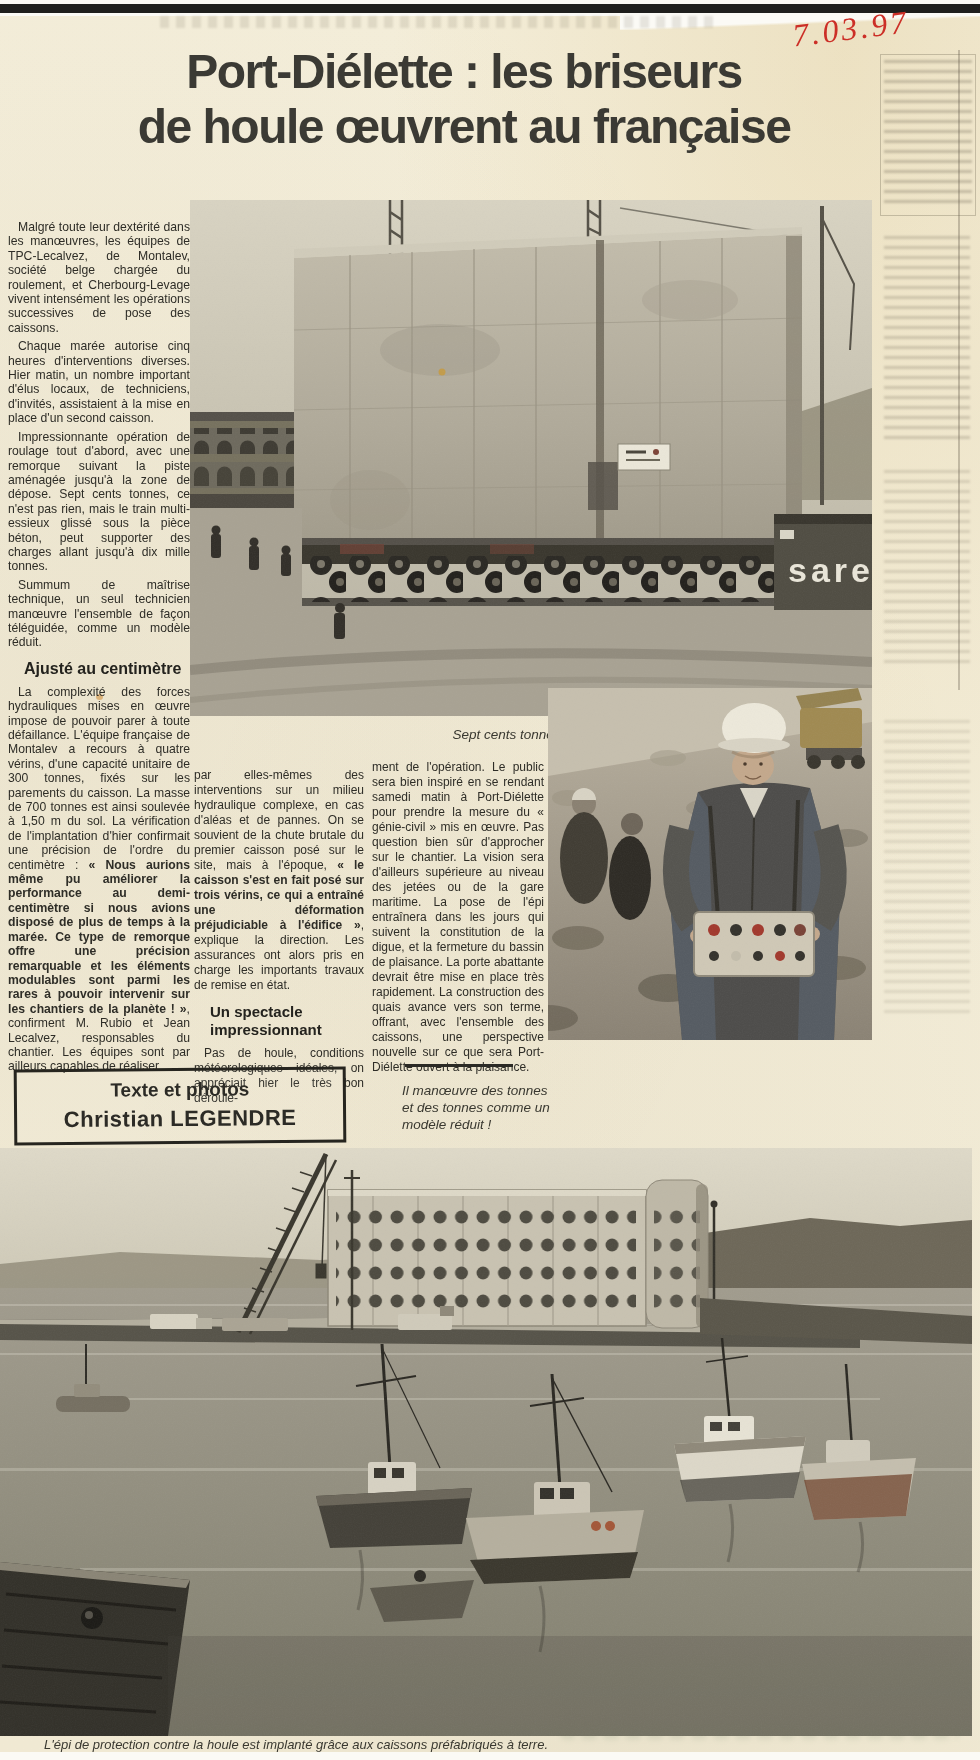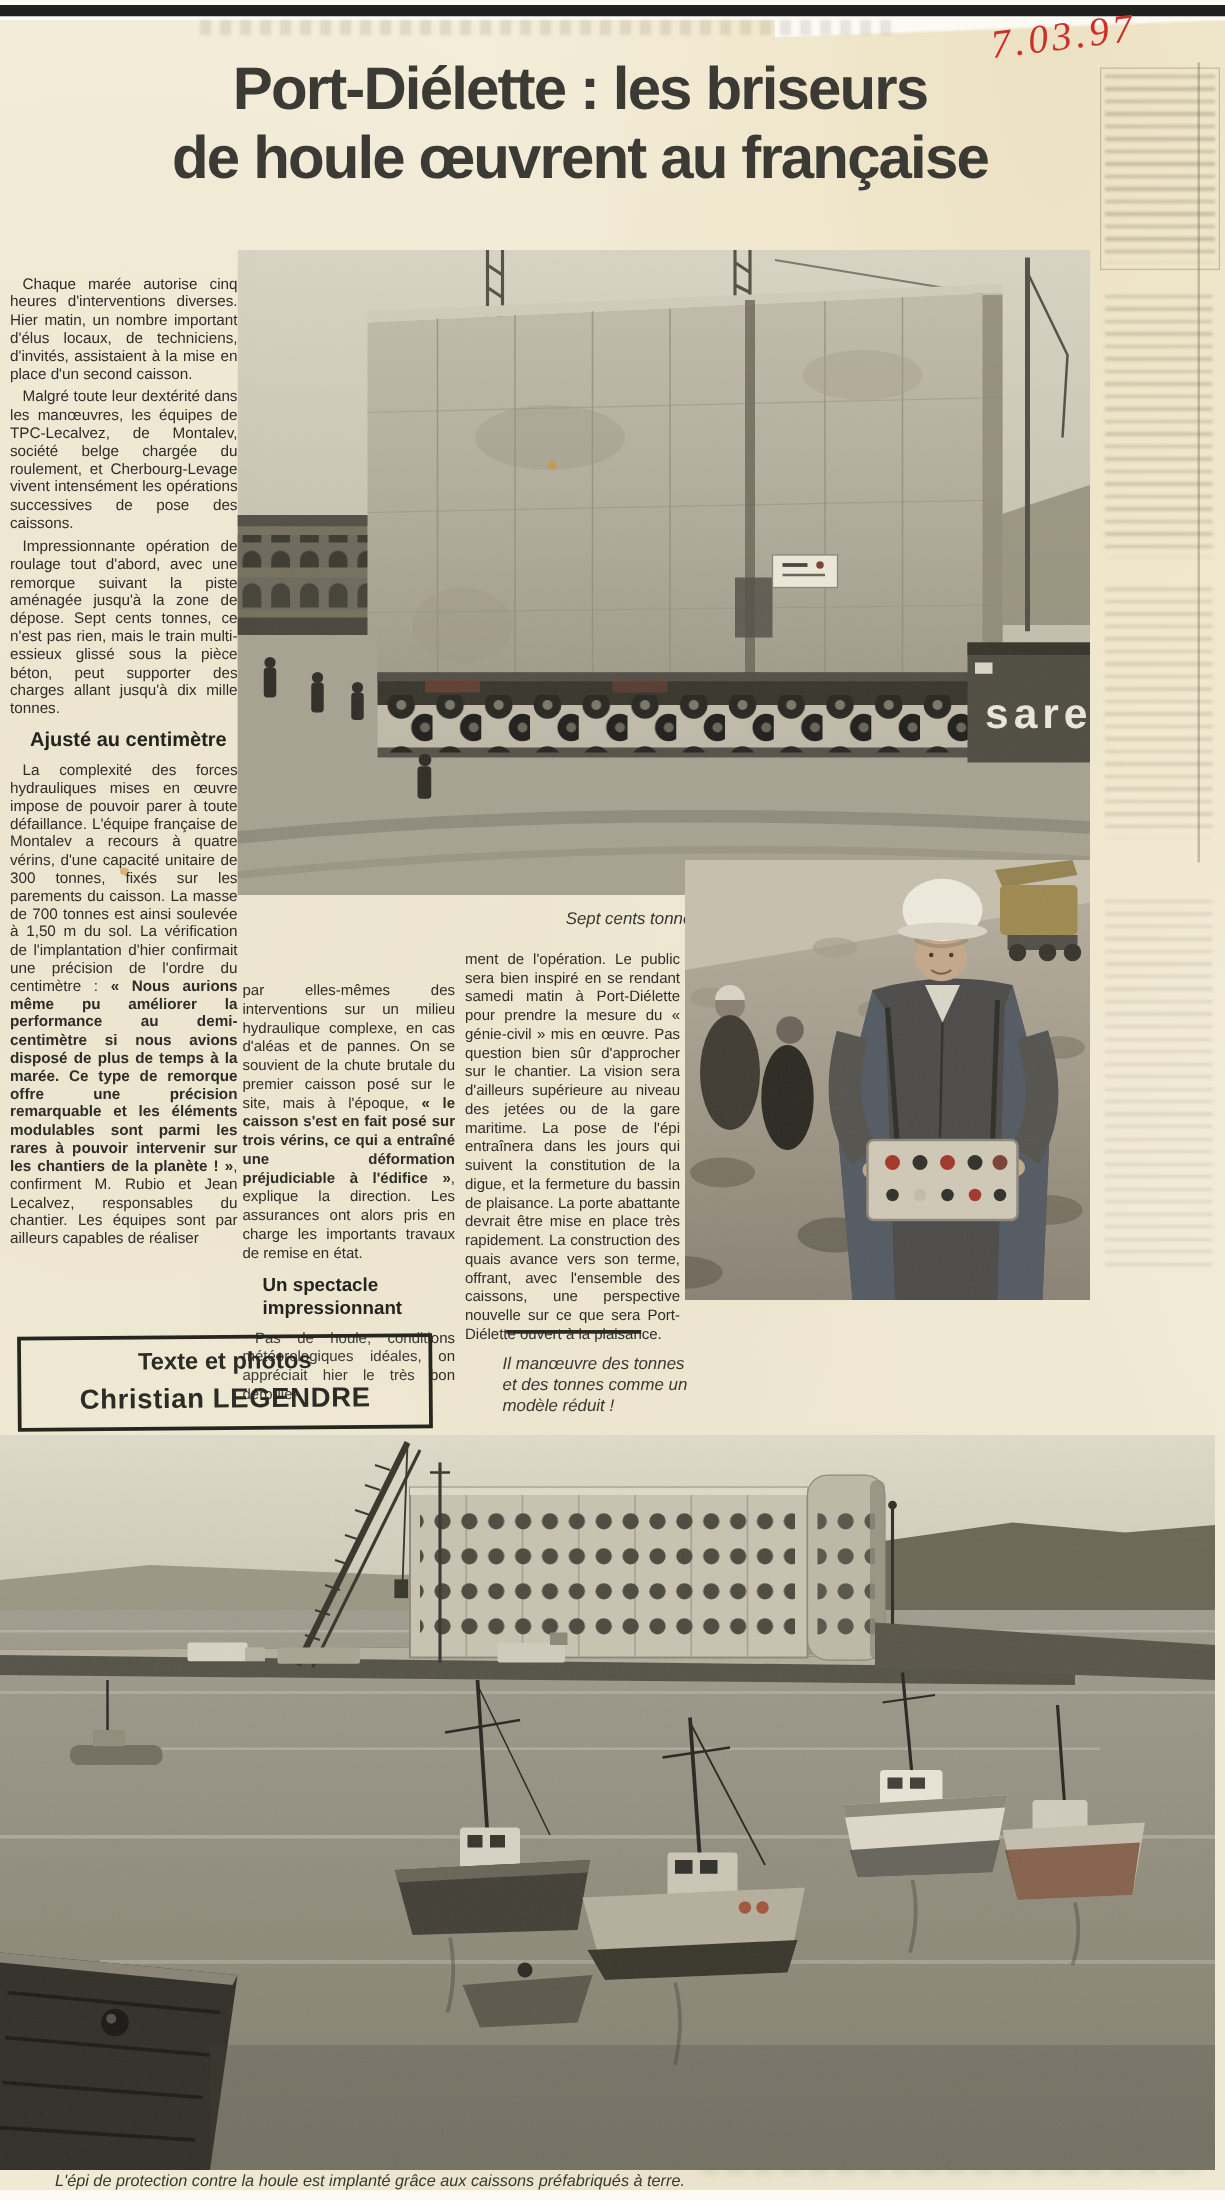--- a/index.html
+++ b/index.html
@@ -21,21 +21,21 @@
   .headline{position:absolute;left:0;top:26px;width:892px;margin:18px;text-align:center;
             font-size:48px;line-height:55px;font-weight:bold;color:#3b3a34;letter-spacing:-1.5px;}
   .headline span{display:block;}
   .lede{position:absolute;left:8px;top:144px;width:962px;margin:0;
         font-style:italic;font-size:19px;line-height:24.5px;color:#33322c;letter-spacing:-0.2px;}
   .col{position:absolute;text-align:justify;color:#2e2d27;}
   .col p{margin:0 0 4px 0;text-indent:10px;}
   .col p.noind{text-indent:0;}
   .col h3{margin:10px 0 7px 16px;font-size:16px;line-height:18px;color:#242togit;color:#24231e;text-align:left;}
   .col1{left:8px;top:220px;width:182px;font-size:12.2px;line-height:14.4px;}
-  .col2{left:194px;top:785px;width:170px;font-size:12px;line-height:15px;}
+  .col2{left:194px;top:768px;width:170px;font-size:12px;line-height:15px;}
   .col3{left:372px;top:760px;width:172px;font-size:12px;line-height:15px;}
   .col b{font-weight:bold;}
   .photo{position:absolute;display:block;}
   .photo1{left:190px;top:200px;}
   .photo2{left:548px;top:688px;}
   .photo3{left:0px;top:1148px;}
   .cap{position:absolute;margin:0;font-style:italic;font-size:13.5px;line-height:17px;color:#393830;}
   .cap1{left:320px;top:726px;width:560px;text-align:center;}
   .cap2{left:402px;top:1082px;width:152px;text-align:left;}
   .cap3{left:0px;top:1736px;width:980px;font-size:13px;margin-left:44px;}
@@ -76,23 +76,24 @@
 
   <div class="handwritten">7.03.97</div>
 
   <h1 class="headline">
     <span>Port-Diélette : les briseurs</span>
     <span>de houle œuvrent au française</span>
   </h1>
 
 
   <div class="col col1">
+    <p>Malgré toute leur dextérité dans les manœuvres, les équipes de TPC-Lecalvez, de Montalev, société belge chargée du roulement, et Cherbourg-Levage vivent intensément les opérations successives de pose des caissons.</p>
     <p>Chaque marée autorise cinq heures d'interventions diverses. Hier matin, un nombre important d'élus locaux, de techniciens, d'invités, assistaient à la mise en place d'un second caisson.</p>
-    <p>Malgré toute leur dextérité dans les manœuvres, les équipes de TPC-Lecalvez, de Montalev, société belge chargée du roulement, et Cherbourg-Levage vivent intensément les opérations successives de pose des caissons.</p>
     <p>Impressionnante opération de roulage tout d'abord, avec une remorque suivant la piste aménagée jusqu'à la zone de dépose. Sept cents tonnes, ce n'est pas rien, mais le train multi-essieux glissé sous la pièce béton, peut supporter des charges allant jusqu'à dix mille tonnes.</p>
+    <p>Summum de maîtrise technique, un seul technicien manœuvre l'ensemble de façon téléguidée, comme un modèle réduit.</p>
     <h3>Ajusté au centimètre</h3>
     <p><span>La complexité des forces hydrauliques mises en œuvre impose de pouvoir parer à toute défaillance. L'équipe française de Montalev a recours à quatre vérins, d'une capacité unitaire de 300 tonnes, fixés sur les parements du caisson. La masse de 700 tonnes est ainsi soulevée à 1,50 m du sol. La vérification de l'implantation d'hier confirmait une précision de l'ordre du centimètre : </span><b>« Nous aurions même pu améliorer la performance au demi-centimètre si nous avions disposé de plus de temps à la marée. Ce type de remorque offre une précision remarquable et les éléments modulables sont parmi les rares à pouvoir intervenir sur les chantiers de la planète ! »</b><span>, confirment M. Rubio et Jean Lecalvez, responsables du chantier. Les équipes sont par ailleurs capables de réaliser</span></p>
   </div>
 
   <svg class="photo photo1" width="682" height="516" viewBox="0 0 682 516">
     <defs>
       <linearGradient id="sky1" x1="0" y1="0" x2="0" y2="1">
         <stop offset="0" stop-color="#d8d3c2"></stop>
           <stop offset=".5" stop-color="#c6c1b0"></stop>
           <stop offset="1" stop-color="#b7b2a2"></stop>

